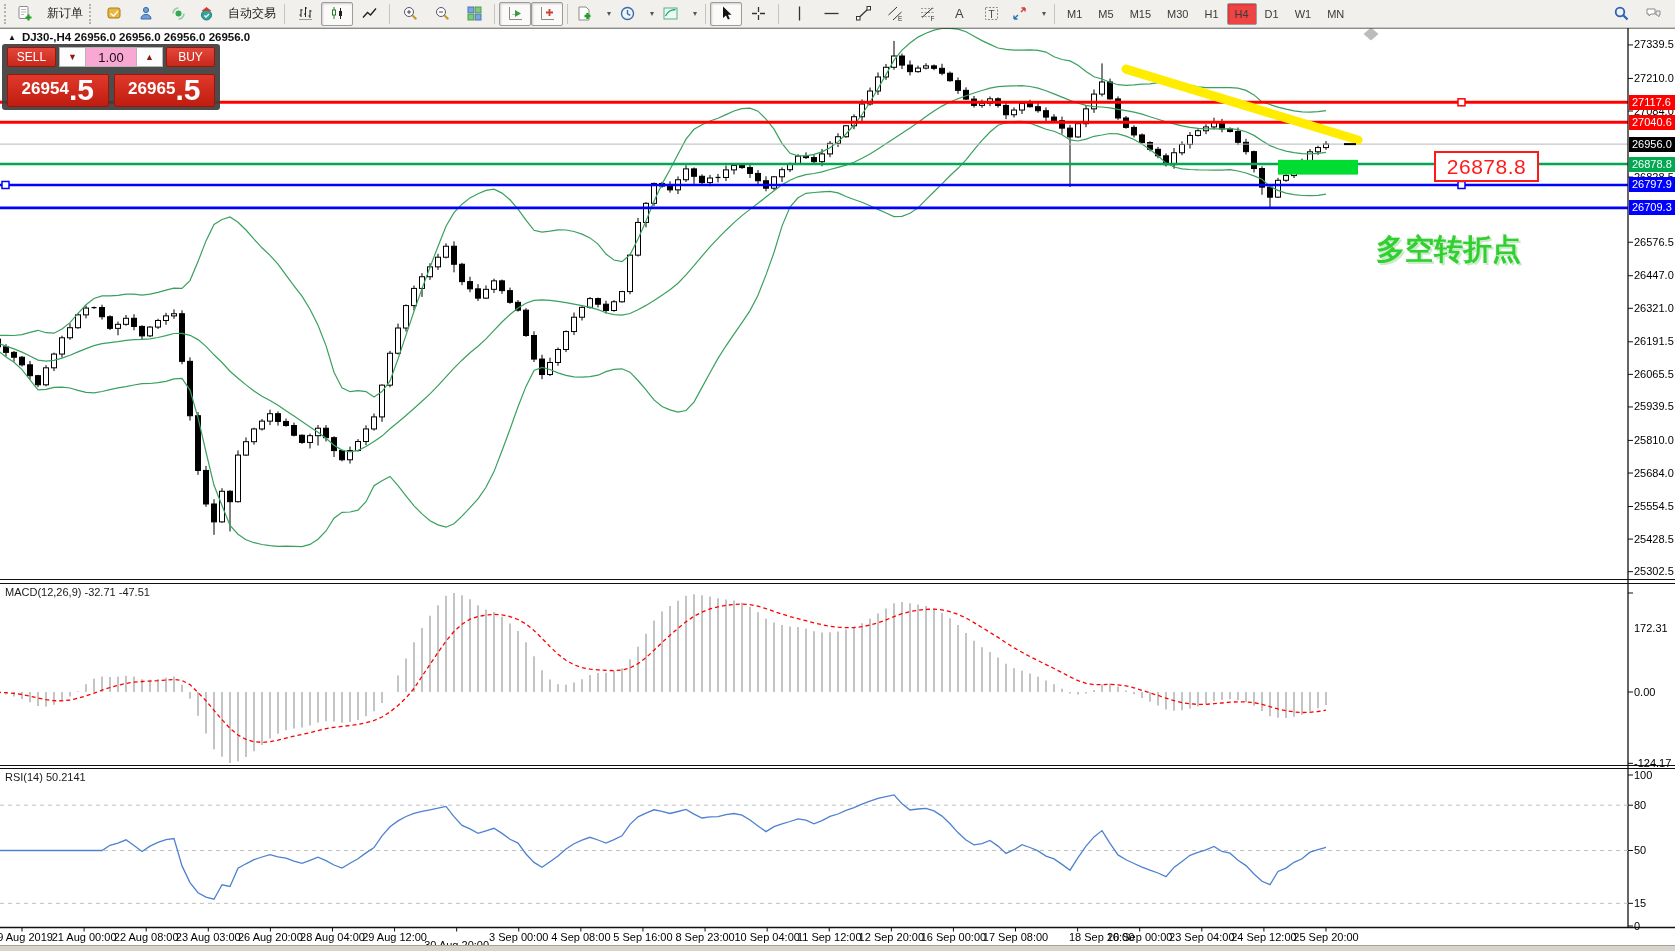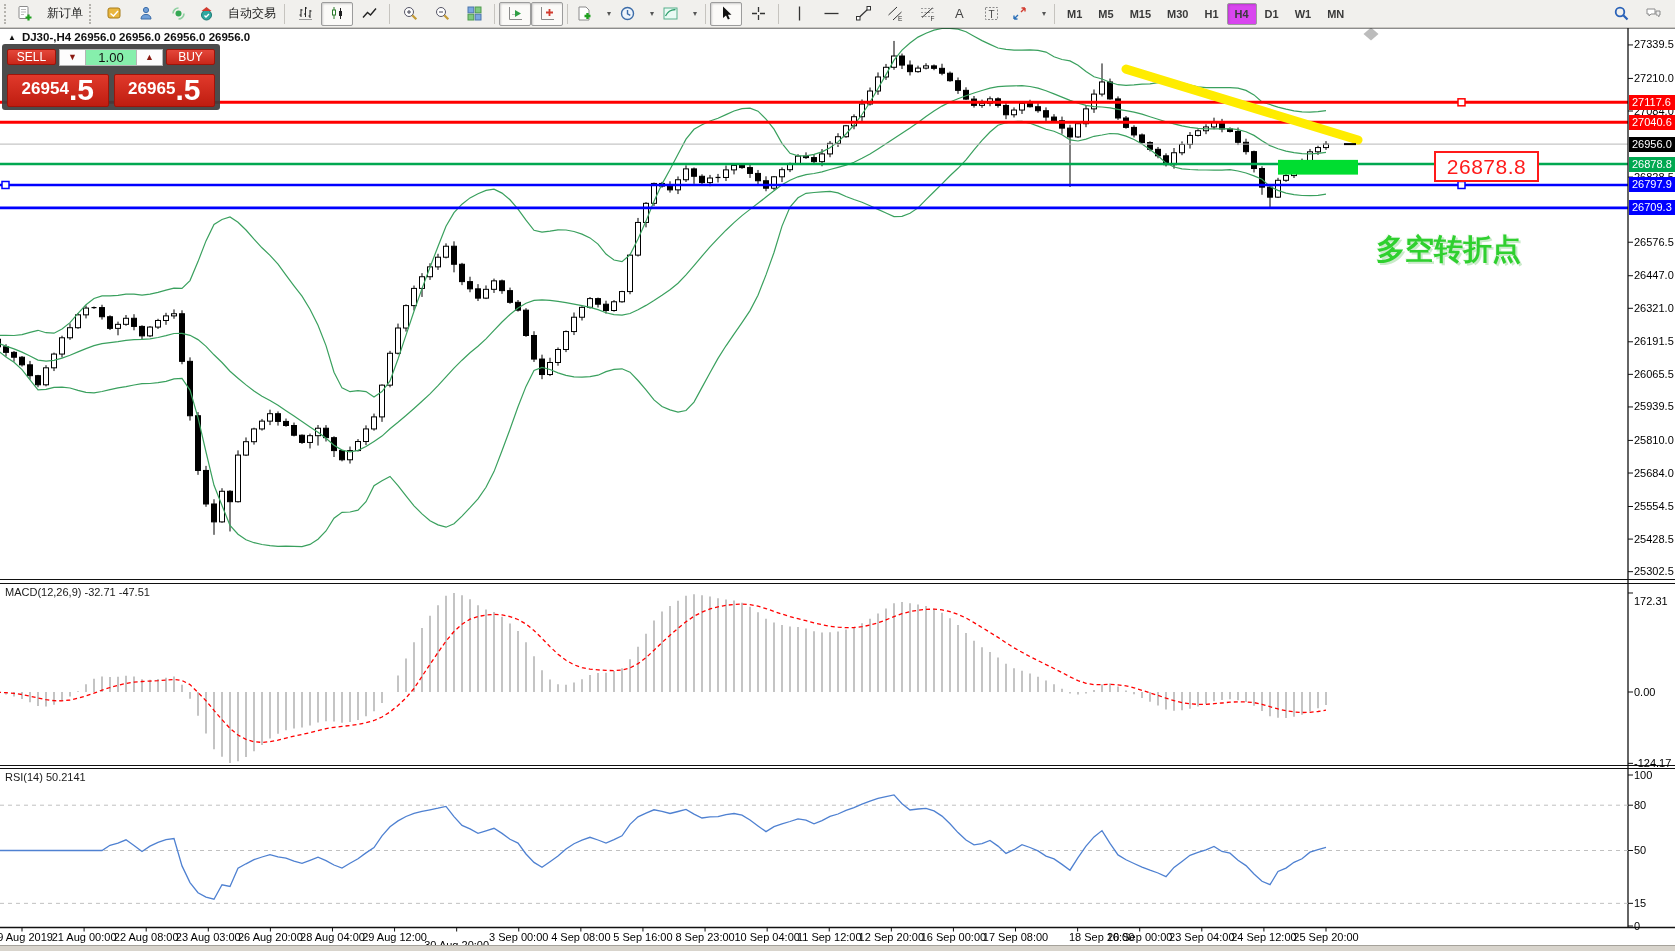--- a/index.html
+++ b/index.html
@@ -10,23 +10,23 @@
            border-bottom:1px solid #c9c7c2;display:flex;align-items:center;z-index:10;padding-left:2px;}
   .tbtn{height:22px;min-width:24px;display:flex;align-items:center;justify-content:center;gap:13px;
         padding:0 3px;border:1px solid transparent;border-radius:2px;cursor:default;}
   .tbtn.pressed{background:#fbfaf8;border-color:#9c9c9c;box-shadow:inset 1px 1px 2px rgba(0,0,0,.18);}
   .tsep{width:1px;height:20px;background:#c6c4bf;margin:0 4px;}
   .tgrip{width:3px;height:20px;border-left:2px dotted #b5b3ae;margin:0 4px 0 2px;}
   .tlabel{font-size:12px;color:#222;white-space:nowrap;}
   .caret{font-size:8px;color:#555;margin-left:1px;}
   .ic{width:17px;height:17px;display:block;}
   .tf-wrap{display:flex;align-items:center;}
-  .tf-btn{height:20px;padding:0 7px;font-size:11px;font-weight:700;color:#3a3a3a;
+  .tf-btn{height:20px;padding:0 7px;font-size:11px;font-weight:400;color:#3a3a3a;
           border:1px solid transparent;border-radius:2px;display:flex;align-items:center;text-align:center;}
-  .tf-btn.active{background:#d946ef;border-color:#9c9c9c;box-shadow:inset 1px 1px 2px rgba(0,0,0,.15);}
+  .tf-btn.active{background:#ef4444;border-color:#9c9c9c;box-shadow:inset 1px 1px 2px rgba(0,0,0,.15);}
   .spacer{flex:1;}
   
   #chart-svg{position:absolute;left:0;top:0;z-index:1;}
   #overlay{position:absolute;left:0;top:0;width:1675px;height:951px;z-index:3;pointer-events:none;}
   .ylab{position:absolute;left:1634px;font-size:11px;color:#000;line-height:13px;white-space:nowrap;}
   .badge{position:absolute;left:1629px;font-size:11px;color:#fff;line-height:15px;height:15px;
          padding:0 3px;min-width:42px;white-space:nowrap;}
   .xlab{position:absolute;top:931px;font-size:11px;color:#000;transform:translateX(-50%);white-space:nowrap;}
   .chart-title{position:absolute;left:8px;top:31px;z-index:6;display:flex;align-items:center;gap:6px;
                font-size:11.5px;font-weight:700;color:#111;}
@@ -35,28 +35,28 @@
   .callout{position:absolute;left:1434px;top:151px;width:101px;height:27px;border:2px solid #ff1a1a;
            background:#fff;color:#ff1a1a;font-size:21px;display:flex;align-items:center;justify-content:center;
            z-index:4;letter-spacing:.5px;}
   .cn-note{position:absolute;left:1376px;top:230px;font-size:29px;font-weight:700;color:#2fd02f;
            text-shadow:2px 2px 0 #c9eac9,-1px -1px 0 #eef9ee;z-index:4;white-space:nowrap;}
   .bottom-strip{position:absolute;left:0;top:945px;width:1675px;height:6px;background:#d8d4cc;
                 border-top:1px solid #a5a29b;z-index:4;}
   
   .trade-panel{position:absolute;left:2px;top:44px;width:218px;height:66px;background:rgba(62,62,62,.93);
                border-radius:3px;z-index:6;}
-  .tp-row1{position:absolute;top:3px;left:5px;right:5px;height:20px;display:flex;align-items:center;}
+  .tp-row1{position:absolute;top:3px;left:5px;right:5px;height:20px;display:flex;}
   .tp-row2{position:absolute;top:30px;left:5px;right:5px;bottom:3px;display:flex;gap:5px;}
   .sb-btn{width:47px;background:linear-gradient(#e4473a,#c8271a);border:1px solid #9e1409;border-radius:2px;
           color:#fff;font-size:12px;display:flex;align-items:center;justify-content:center;}
   .stepper{flex:1;display:flex;margin:0 3px;}
   .step-btn{width:25px;background:#fdfdfd;border:1px solid #b5b5b5;color:#8b1a12;font-size:9px;
             display:flex;align-items:center;justify-content:center;}
-  .vol-input{flex:1;background:#86efac;border:1px solid #b5b5b5;border-left:none;border-right:none;
+  .vol-input{flex:1;background:#f9a8d4;border:1px solid #b5b5b5;border-left:none;border-right:none;
              font-size:13px;color:#111;display:flex;align-items:center;justify-content:center;}
   .price-block{flex:1;background:linear-gradient(#e0392b,#bf1d10);border:1px solid #9e1409;border-radius:2px;
                color:#fff;display:flex;align-items:center;justify-content:center;padding-bottom:1px;}
   .price-main{font-size:17px;font-weight:700;line-height:1;margin-bottom:4px;}
   .price-pips{font-size:30px;font-weight:700;line-height:1;}
 </style>
 </head>
 <body>
 
 <div class="toolbar">
@@ -851,21 +851,21 @@
     <div class="ylab" style="top: 269.22px;">26447.0</div>
     <div class="ylab" style="top: 301.801px;">26321.0</div>
     <div class="ylab" style="top: 335.287px;">26191.5</div>
     <div class="ylab" style="top: 367.868px;">26065.5</div>
     <div class="ylab" style="top: 400.449px;">25939.5</div>
     <div class="ylab" style="top: 433.935px;">25810.0</div>
     <div class="ylab" style="top: 466.516px;">25684.0</div>
     <div class="ylab" style="top: 500.003px;">25554.5</div>
     <div class="ylab" style="top: 532.584px;">25428.5</div>
     <div class="ylab" style="top: 565.165px;">25302.5</div>
-    <div class="ylab" style="top: 595px; text-align: right;">172.31</div>
+    <div class="ylab" style="top: 622px; text-align: right;">172.31</div>
     <div class="ylab" style="top: 685.5px;">0.00</div>
     <div class="ylab" style="top: 756.848px;">-124.17</div>
     <div class="ylab" style="top: 768.5px;">100</div>
     <div class="ylab" style="top: 798.7px;">80</div>
     <div class="ylab" style="top: 844px;">50</div>
     <div class="ylab" style="top: 896.85px;">15</div>
     <div class="ylab" style="top: 919.5px;">0</div>
     <div class="badge" style="top: 94.8159px; background: rgb(255, 0, 0);">27117.6</div>
     <div class="badge" style="top: 114.727px; background: rgb(255, 0, 0);">27040.6</div>
     <div class="badge" style="top: 136.602px; background: rgb(0, 0, 0);">26956.0</div>

